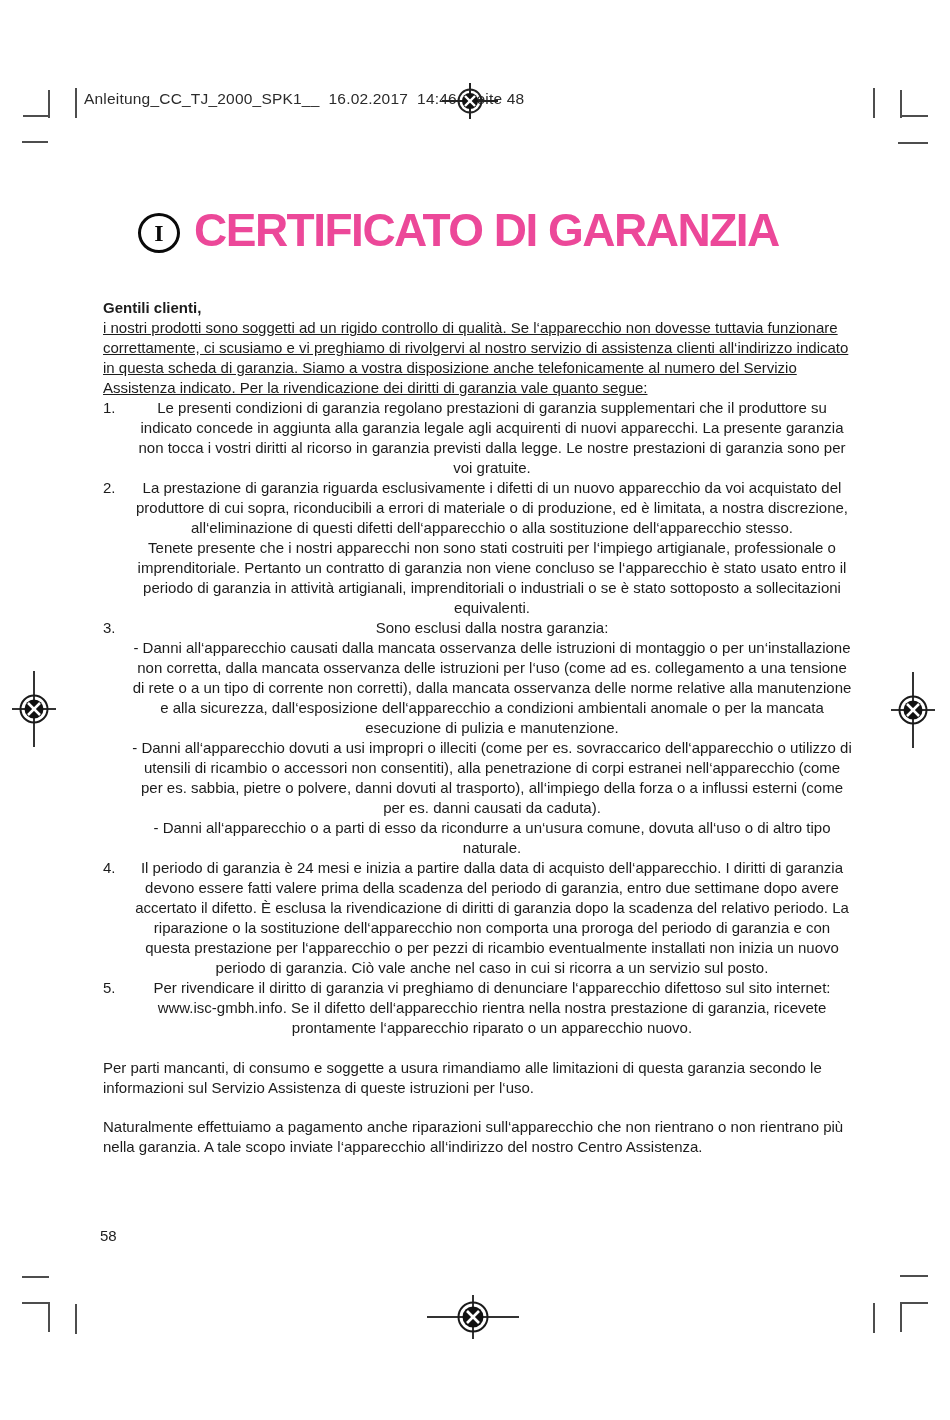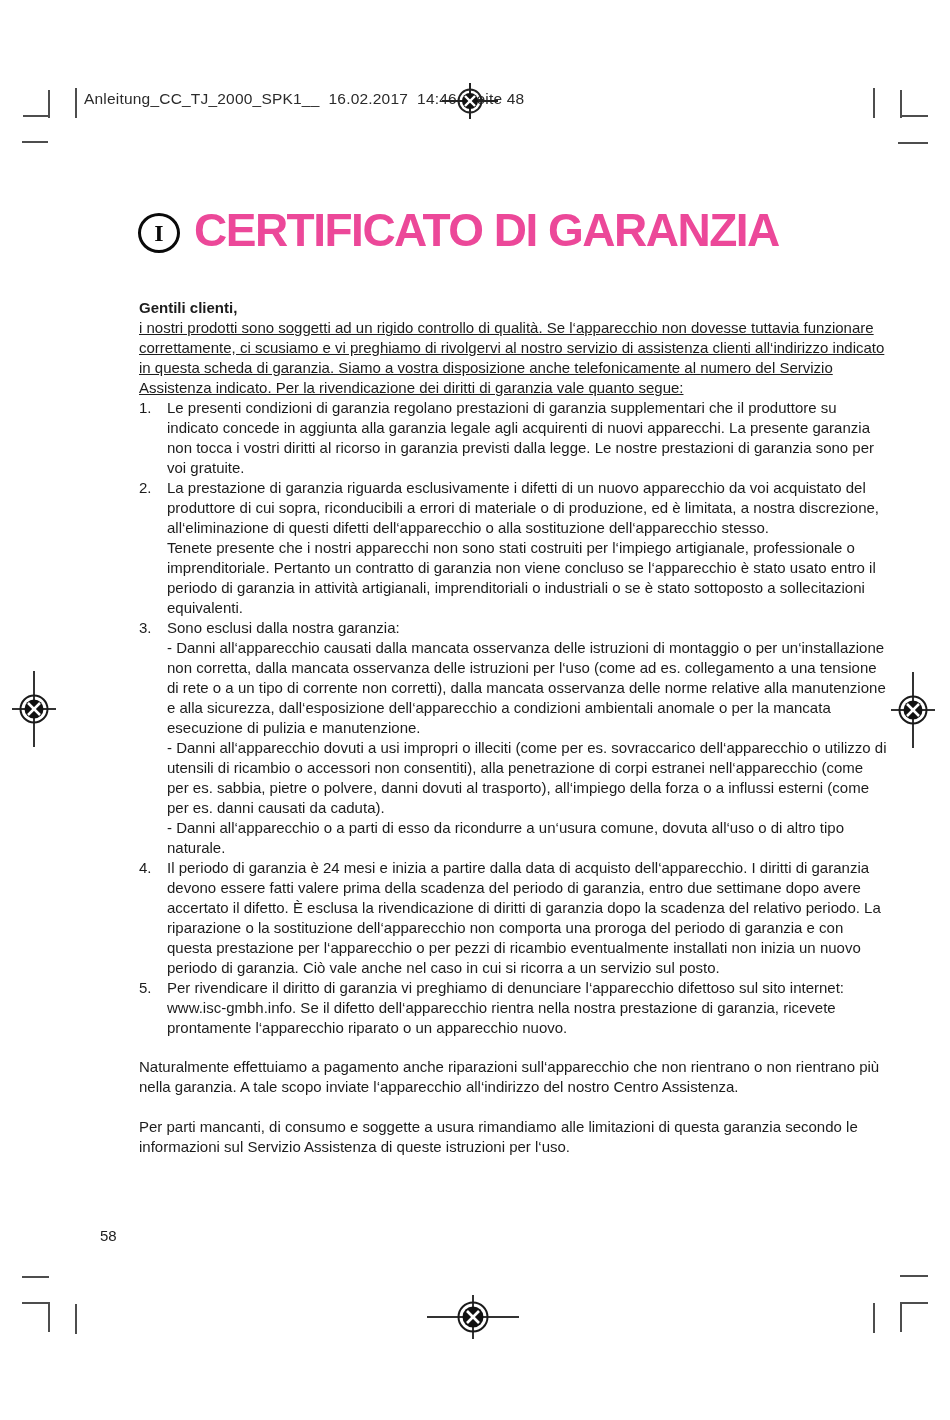--- a/index.html
+++ b/index.html
@@ -34,28 +34,28 @@
     font-size: 24px; font-weight: bold; color: #0a0a0a;
     box-sizing: border-box; margin-top: 6px;
   }
   .page-title {
     font-size: 46px; font-weight: bold; color: #ec4899;
     letter-spacing: -1.5px; white-space: nowrap;
   }
   
   .doc-body {
     position: absolute; left: 103px; top: 298px; width: 750px;
-    font-size: 15px; line-height: 20px; color: #1c1c1c; margin-left: 36px;
+    font-size: 15px; line-height: 20px; color: #1c1c1c;
   }
   .salutation { font-weight: bold; }
   .intro-text { white-space: pre-line; text-decoration: underline; }
   ol.conditions { margin: 0; padding: 0; list-style: none; }
   ol.conditions li { display: flex; }
   .cond-num { flex: 0 0 28px; }
-  .cond-text { flex: 1; white-space: pre-line; }
+  .cond-text { flex: 1; white-space: pre-line; text-align: center; }
   .closing { margin-top: 20px; white-space: pre-line; }
   .closing.first { margin-top: 19px; }
   
   .page-number {
     position: absolute; left: 100px; top: 1227px;
     font-size: 15px; color: #1c1c1c;
   }
 </style>
 </head>
 <body>
@@ -119,22 +119,22 @@
     <li>
       <span class="cond-num">4.</span>
       <span class="cond-text">Il periodo di garanzia è 24 mesi e inizia a partire dalla data di acquisto dell‘apparecchio. I diritti di garanzia devono essere fatti valere prima della scadenza del periodo di garanzia, entro due settimane dopo avere accertato il difetto. È esclusa la rivendicazione di diritti di garanzia dopo la scadenza del relativo periodo. La riparazione o la sostituzione dell‘apparecchio non comporta una proroga del periodo di garanzia e con questa prestazione per l‘apparecchio o per pezzi di ricambio eventualmente installati non inizia un nuovo periodo di garanzia. Ciò vale anche nel caso in cui si ricorra a un servizio sul posto.</span>
     </li>
     <li>
       <span class="cond-num">5.</span>
       <span class="cond-text">Per rivendicare il diritto di garanzia vi preghiamo di denunciare l‘apparecchio difettoso sul sito internet: www.isc-gmbh.info. Se il difetto dell‘apparecchio rientra nella nostra prestazione di garanzia, ricevete prontamente l‘apparecchio riparato o un apparecchio nuovo.</span>
     </li>
   </ol>
 
+  <div class="closing">Per parti mancanti, di consumo e soggette a usura rimandiamo alle limitazioni di questa garanzia secondo le informazioni sul Servizio Assistenza di queste istruzioni per l‘uso.</div>
   <div class="closing first">Naturalmente effettuiamo a pagamento anche riparazioni sull‘apparecchio che non rientrano o non rientrano più nella garanzia. A tale scopo inviate l‘apparecchio all‘indirizzo del nostro Centro Assistenza.</div>
-  <div class="closing">Per parti mancanti, di consumo e soggette a usura rimandiamo alle limitazioni di questa garanzia secondo le informazioni sul Servizio Assistenza di queste istruzioni per l‘uso.</div>
 </div>
 
 <svg class="regmark" style="left:-6px; top:667px;" width="80" height="84" viewBox="0 0 80 84">
   <line x1="40" y1="4" x2="40" y2="80" stroke="#333" stroke-width="2"></line>
   <line x1="18" y1="42" x2="62" y2="42" stroke="#333" stroke-width="2"></line>
   <circle cx="40" cy="42" r="13.5" fill="none" stroke="#1a1a1a" stroke-width="2"></circle>
   <circle cx="40" cy="42" r="9.5" fill="#111"></circle>
   <line x1="34" y1="36" x2="46" y2="48" stroke="#fff" stroke-width="2.5"></line>
   <line x1="46" y1="36" x2="34" y2="48" stroke="#fff" stroke-width="2.5"></line>
 </svg>

